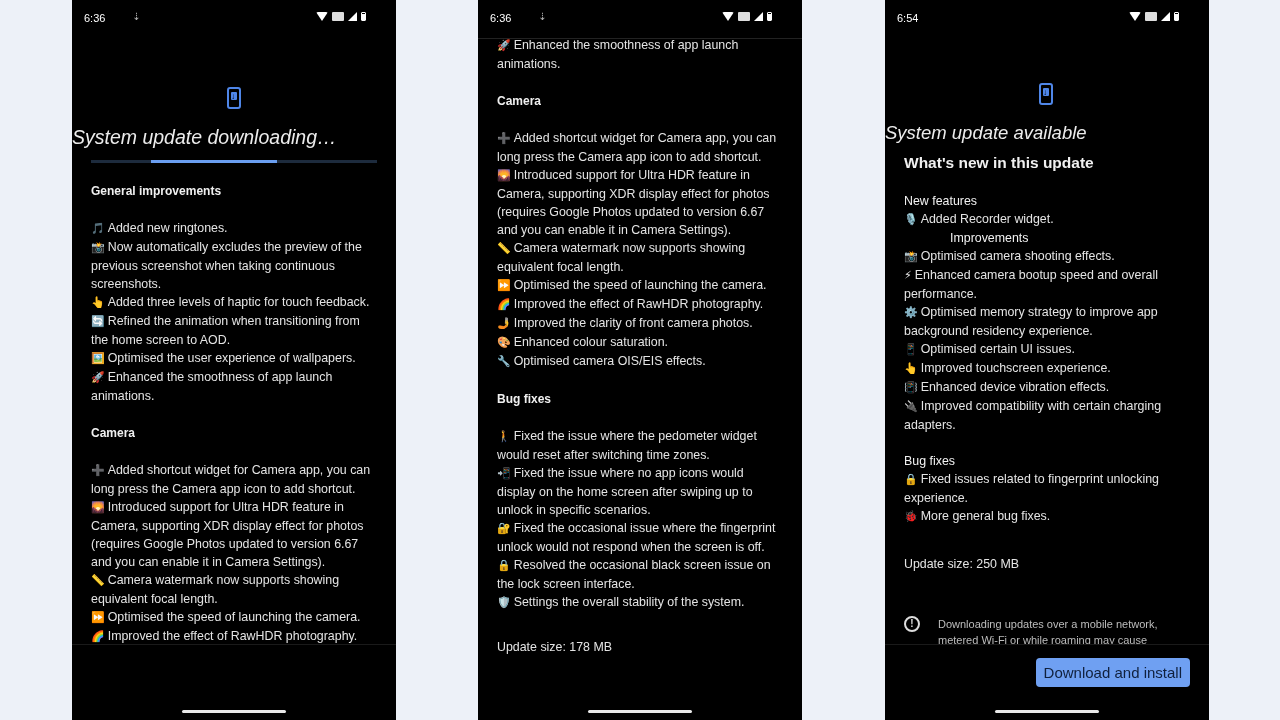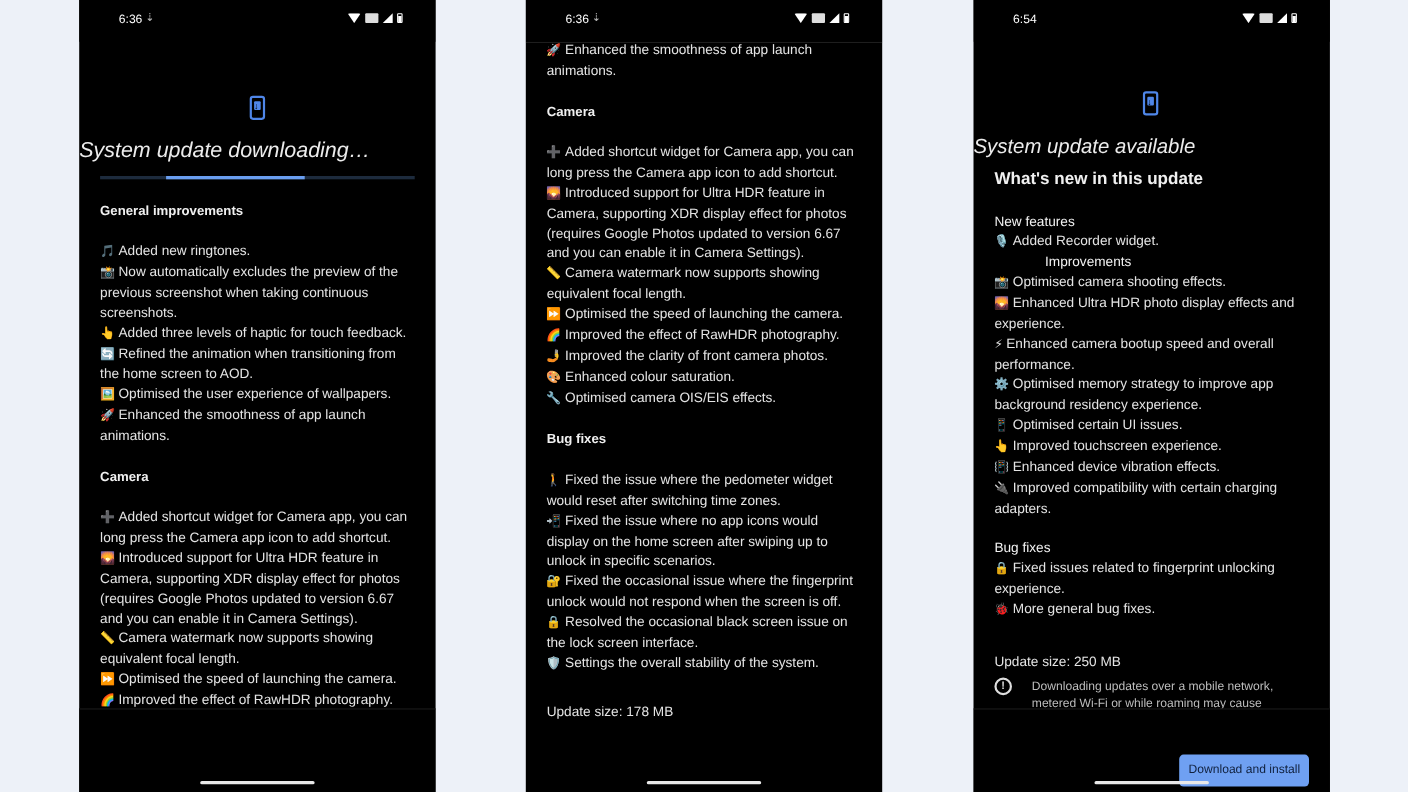--- a/index.html
+++ b/index.html
@@ -20,21 +20,21 @@
   }
   #phone-1 { left: 72px; }
   #phone-2 { left: 478px; }
   #phone-3 { left: 885px; }
 
   .statusbar {
     position: absolute; top: 0; left: 0; right: 0; height: 38px;
     background: #000; z-index: 5;
   }
   .statusbar .time {
-    position: absolute; left: 36px; top: 12px;
+    position: absolute; left: 12px; top: 12px;
     font-size: 11px; color: #fff;
   }
   .statusbar .dl-indicator {
     position: absolute; left: 60px; top: 11px;
     font-size: 10px; color: #bbb;
   }
   .statusbar .icons {
     position: absolute; right: 30px; top: 12px;
     display: flex; gap: 4px; align-items: center;
   }
@@ -111,24 +111,23 @@
     position: absolute; left: 19px; right: 18px; top: 616px;
     display: flex; gap: 18px; font-size: 11px; color: #bdbdbd; line-height: 16px;
   }
   .info-icon {
     flex: 0 0 auto; width: 16px; height: 16px; border: 2px solid #ddd; border-radius: 50%;
     font-size: 10px; line-height: 12px; text-align: center; color: #ddd; font-weight: bold;
   }
   .primary-btn {
     position: absolute; right: 19px; top: 658px;
     background: #6fa0f2; color: #10203d;
-    font-size: 11px; padding: 0 8px; height: 29px; line-height: 29px;
+    font-size: 15px; padding: 0 8px; height: 29px; line-height: 29px;
     border-radius: 4px; border: none; z-index: 5;
     font-family: "Liberation Sans", sans-serif;
-    margin-top: 28px;
   }
 </style>
 </head>
 <body>
 
 <div class="phone" id="phone-1">
   <div class="statusbar">
     <span class="time">6:36</span>
     <span class="dl-indicator">⇣</span>
     <div class="icons">
@@ -220,21 +219,20 @@
       <span>↓</span>
     </div>
   <div class="hero-title" style="top:122px; font-size:18.5px;">System update available</div>
 
   <div class="content" id="p3-content" style="top:154px;">
       <div class="section-h" style="margin-top: 0px; margin-bottom: 20px; font-size: 15.5px;">What's new in this update</div>
       <div class="sub-h" style="margin-top: 0px; margin-bottom: 0px;">New features</div>
       <div class="item"><span class="emoji">🎙️</span><span>Added Recorder widget.</span></div>
       <div class="sub-h" style="margin-top: 0px; margin-bottom: 0px; padding-left: 46px;">Improvements</div>
       <div class="item"><span class="emoji">📸</span><span>Optimised camera shooting effects.</span></div>
-      <div class="item"><span class="emoji">🌄</span><span>Enhanced Ultra HDR photo display effects and experience.</span></div>
       <div class="item"><span class="emoji">⚡</span><span>Enhanced camera bootup speed and overall performance.</span></div>
       <div class="item"><span class="emoji">⚙️</span><span>Optimised memory strategy to improve app background residency experience.</span></div>
       <div class="item"><span class="emoji">📱</span><span>Optimised certain UI issues.</span></div>
       <div class="item"><span class="emoji">👆</span><span>Improved touchscreen experience.</span></div>
       <div class="item"><span class="emoji">📳</span><span>Enhanced device vibration effects.</span></div>
       <div class="item"><span class="emoji">🔌</span><span>Improved compatibility with certain charging adapters.</span></div>
       <div class="sub-h" style="margin-top: 18px; margin-bottom: 0px;">Bug fixes</div>
       <div class="item"><span class="emoji">🔒</span><span>Fixed issues related to fingerprint unlocking experience.</span></div>
       <div class="item"><span class="emoji">🐞</span><span>More general bug fixes.</span></div>
       <div style="margin-top: 29px;">Update size: 250 MB</div>

